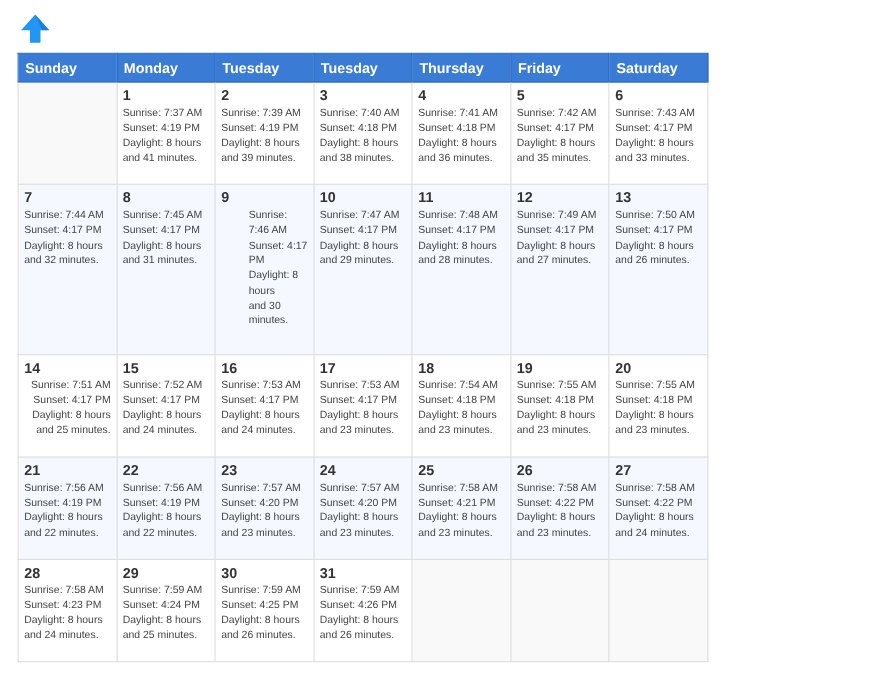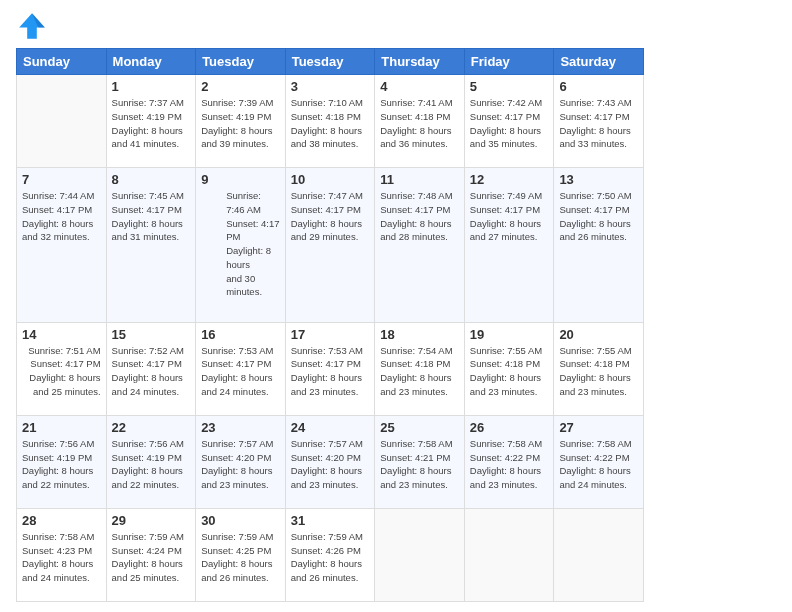--- a/index.html
+++ b/index.html
@@ -151,21 +151,21 @@
           </td>
           <td>
             <span class="day-number">2</span>
             <div class="day-info" style="white-space: pre-line;">Sunrise: 7:39 AM
 Sunset: 4:19 PM
 Daylight: 8 hours
 and 39 minutes.</div>
           </td>
           <td>
             <span class="day-number">3</span>
-            <div class="day-info" style="white-space: pre-line;">Sunrise: 7:10 AM
+            <div class="day-info" style="white-space: pre-line;">Sunrise: 7:40 AM
 Sunset: 4:18 PM
 Daylight: 8 hours
 and 38 minutes.</div>
           </td>
           <td>
             <span class="day-number">4</span>
             <div class="day-info" style="white-space: pre-line;">Sunrise: 7:41 AM
 Sunset: 4:18 PM
 Daylight: 8 hours
 and 36 minutes.</div>

